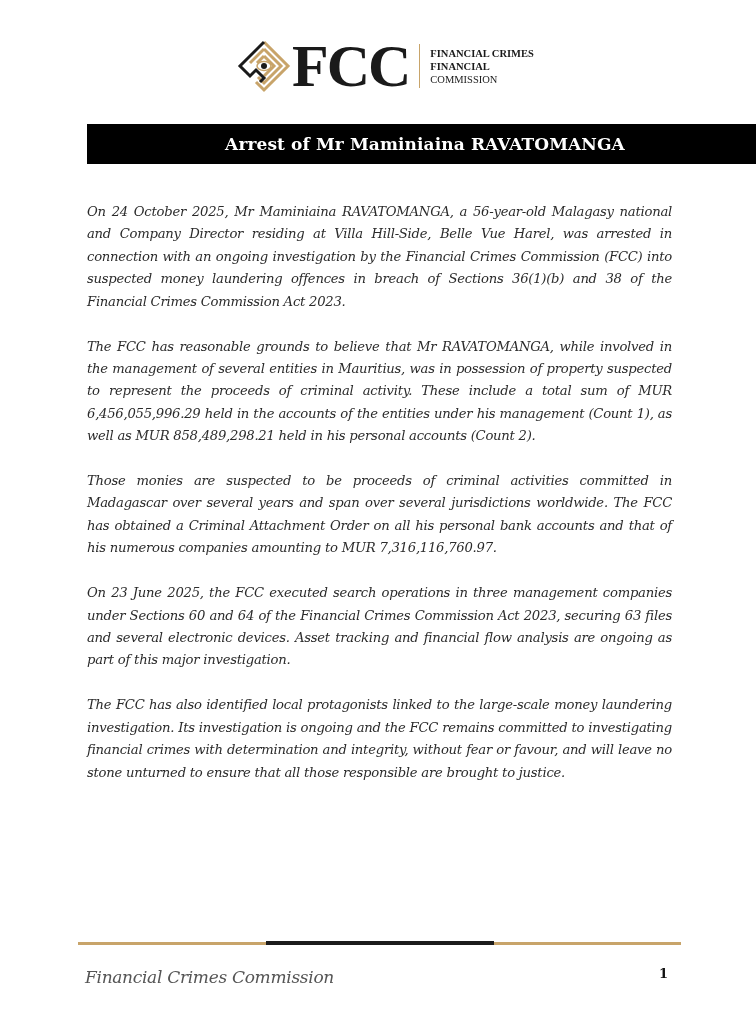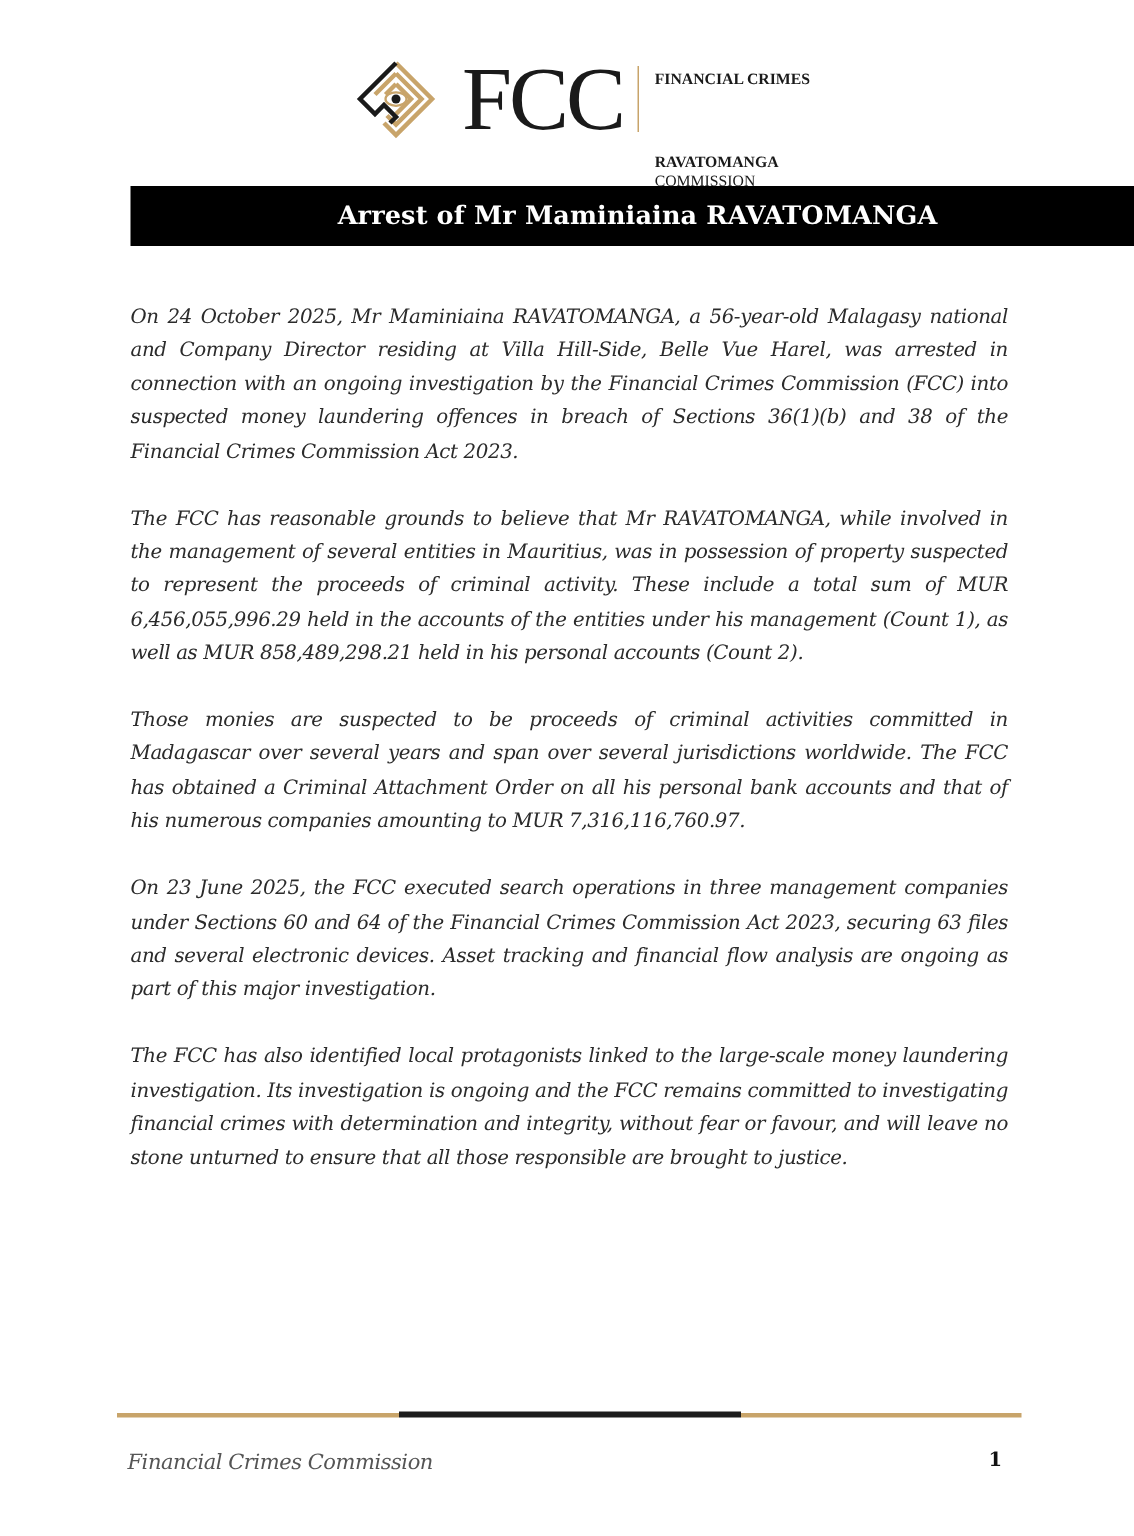--- a/index.html
+++ b/index.html
@@ -1,30 +1,30 @@
 <!DOCTYPE html>
 <html><head>
 <meta charset="utf-8">
 <style>
   html, body { margin: 0; padding: 0; background: #ffffff; }
   body { width: 756px; height: 1024px; position: relative; overflow: hidden; font-family: "DejaVu Serif", "Liberation Serif", serif; color: #2a2a2a; }
   .logo { position: absolute; left: 236px; top: 38px; height: 56px; display: flex; align-items: center; }
   .logo-mark { width: 56px; height: 56px; }
-  .logo-fcc { font-family: "Liberation Serif", serif; font-size: 60px; line-height: 56px; color: #1a1a1a; letter-spacing: -2px; margin-left: 16px; font-weight: normal; }
+  .logo-fcc { font-family: "Liberation Serif", serif; font-size: 60px; line-height: 56px; color: #1a1a1a; letter-spacing: -2px; margin-left: 0; font-weight: bold; }
   .logo-divider { width: 1px; height: 44px; background: #c8a46a; margin: 0 10px 0 10px; }
   .logo-text { display: flex; flex-direction: column; font-family: "Liberation Serif", serif; font-size: 10.5px; line-height: 13px; color: #1a1a1a; }
-  .logo-text .b { font-weight: bold; margin-top: 42px; }
+  .logo-text .b { font-weight: bold; }
   .title-bar { position: absolute; left: 87px; top: 124px; width: 676px; height: 40px; background: #000; display: flex; align-items: center; justify-content: center; }
   .title-bar h1 { margin: 0; color: #fff; font-family: "DejaVu Serif", serif; font-weight: bold; font-size: 17px; letter-spacing: 0.1px; }
   .content { position: absolute; left: 87px; top: 201px; width: 585px; font-style: italic; }
   .content p { margin: 0 0 22.5px 0; font-family: "DejaVu Serif", serif; font-size: 13.2px; line-height: 22.4px; text-align: justify; color: #2b2b2b; letter-spacing: -0.25px; }
   .footer-line { position: absolute; top: 942px; left: 78px; width: 603px; height: 3px; }
   .footer-line .gold { position: absolute; top: 0; height: 3px; background: #c8a46a; }
   .footer-line .dark { position: absolute; top: -1px; height: 4px; background: #1c1c1c; }
-  .footer-left { position: absolute; left: 85px; top: 967px; font-family: "DejaVu Serif", serif; font-style: italic; font-size: 14px; color: #555; letter-spacing: -0.3px; }
+  .footer-left { position: absolute; left: 85px; top: 967px; font-family: "DejaVu Serif", serif; font-style: italic; font-size: 17px; color: #555; letter-spacing: -0.3px; }
   .footer-right { position: absolute; left: 659px; top: 966px; font-family: "DejaVu Serif", serif; font-weight: bold; font-size: 13px; color: #111; }
 </style>
 </head>
 <body>
 
 <div class="logo">
   <svg class="logo-mark" viewBox="0 0 56 56">
     <g fill="none" stroke-width="3">
       <path d="M28 4 L52 28 L28 52 L20 44" stroke="#c8a46a"></path>
       <path d="M28 11 L45 28 L28 45 L22 39" stroke="#c8a46a"></path>
@@ -33,21 +33,21 @@
       <path d="M28 11 L14 25" stroke="#c8a46a"></path>
       <path d="M28 18 L21 25" stroke="#c8a46a"></path>
     </g>
     <ellipse cx="28" cy="28" rx="7" ry="4.5" fill="none" stroke="#c8a46a" stroke-width="1.5"></ellipse>
     <circle cx="28" cy="28" r="3" fill="#1a1a1a"></circle>
   </svg>
   <span class="logo-fcc">FCC</span>
   <span class="logo-divider"></span>
   <div class="logo-text">
     <span class="b">FINANCIAL CRIMES</span>
-    <span class="b">RAVATOMANGA</span>
+    <span class="b">FINANCIAL</span>
     <span>COMMISSION</span>
   </div>
 </div>
 
 <div class="title-bar">
   <h1>Arrest of Mr Maminiaina RAVATOMANGA</h1>
 </div>
 
 <div class="content">
   <p>On 24 October 2025, Mr Maminiaina RAVATOMANGA, a 56-year-old Malagasy national and Company Director residing at Villa Hill-Side, Belle Vue Harel, was arrested in connection with an ongoing investigation by the Financial Crimes Commission (FCC) into suspected money laundering offences in breach of Sections 36(1)(b) and 38 of the Financial Crimes Commission Act 2023.</p>

